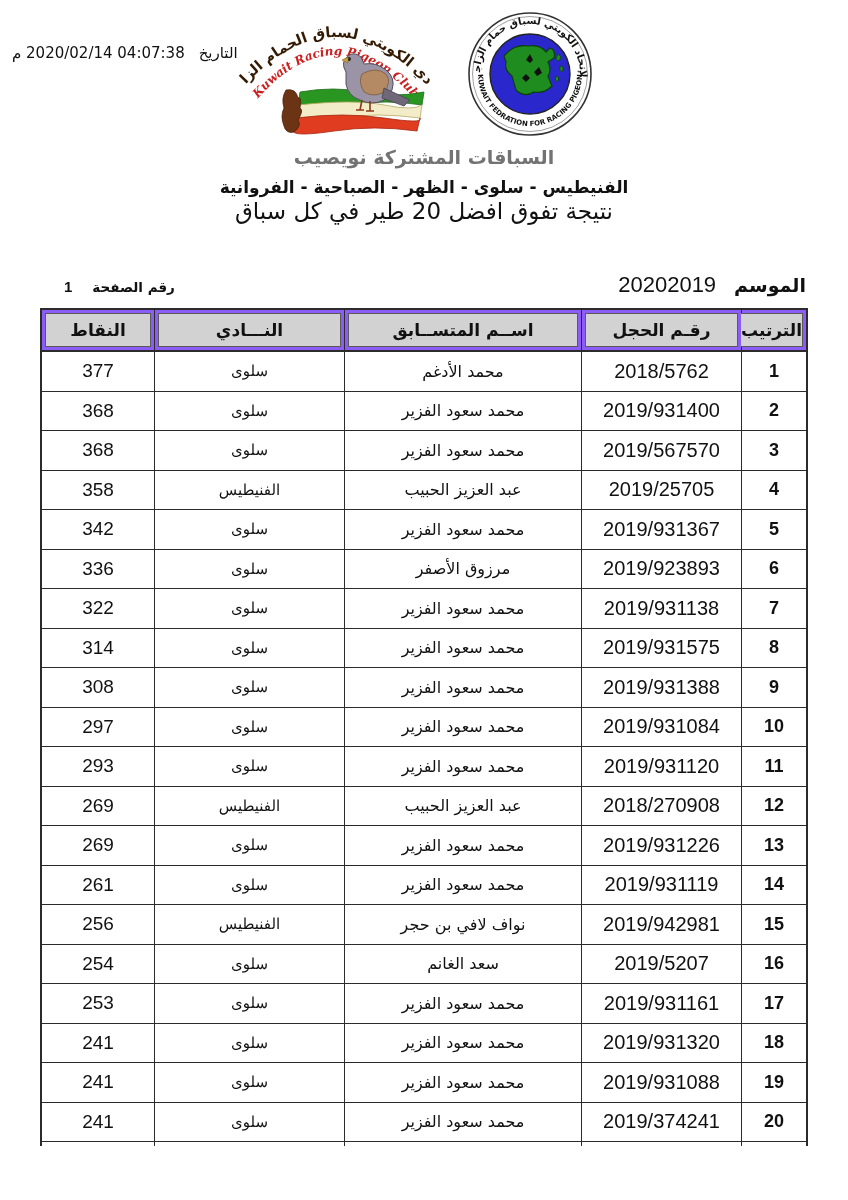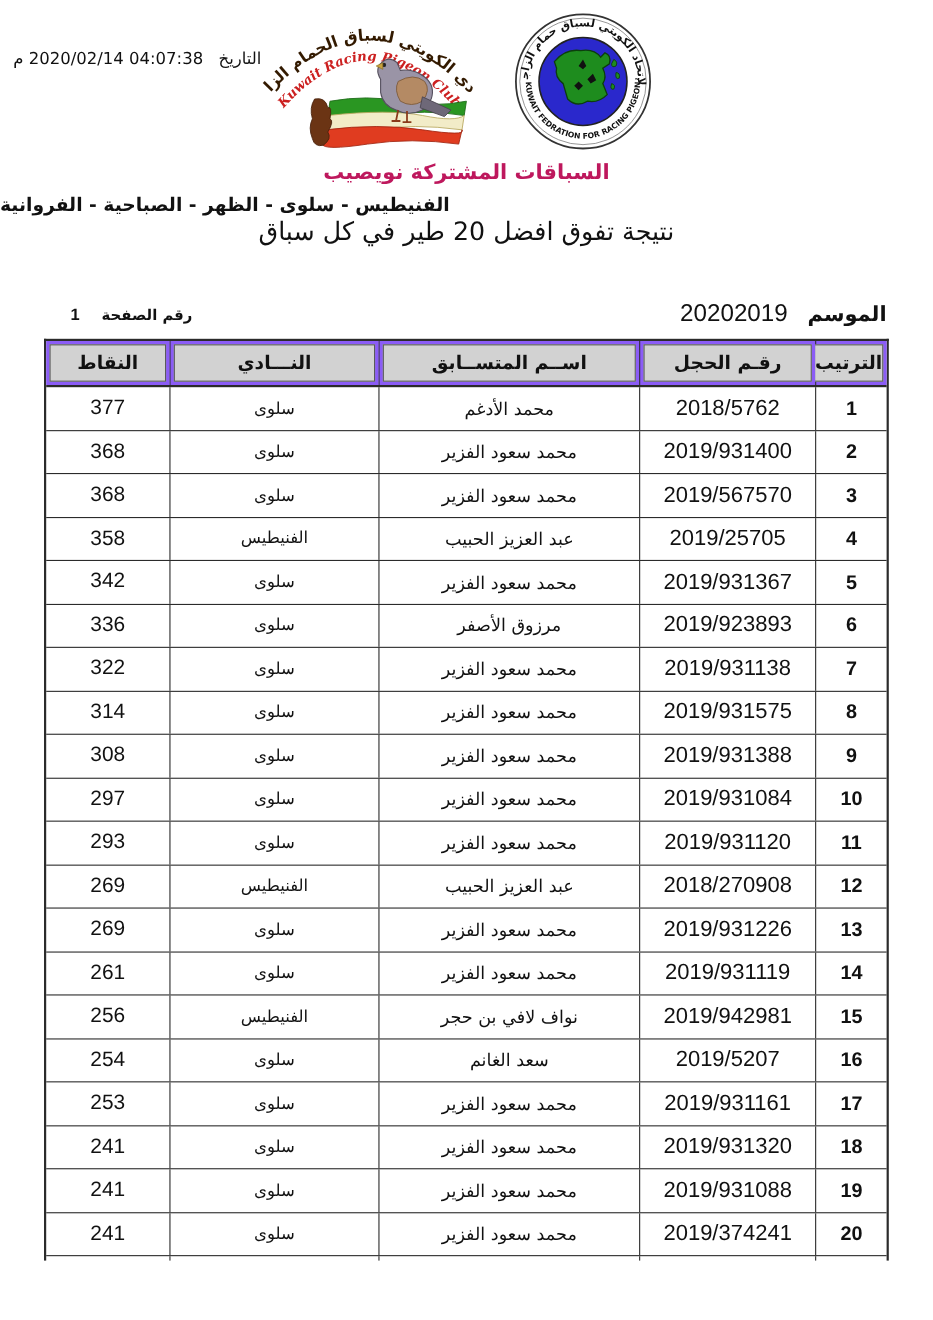--- a/index.html
+++ b/index.html
@@ -12,24 +12,24 @@
     position:absolute;top:44px;left:12px;display:flex;gap:14px;align-items:baseline;
   }
   .date-label{font-weight:normal;font-size:15px;}
   .date-value{font-size:15px;}
   
   .logo-left{position:absolute;left:234px;top:4px;width:204px;height:132px;}
   .logo-right{position:absolute;left:466px;top:10px;width:128px;height:128px;}
   
   .title-red{
     position:absolute;top:146px;left:0;right:0;text-align:center;
-    color:#be185d;font-weight:bold;font-size:19px;
+    color:#737373;font-weight:bold;font-size:19px;
   }
   .subtitle{
-    position:absolute;top:177px;left:0;right:0;text-align:left;
+    position:absolute;top:177px;left:0;right:0;text-align:center;
     font-weight:bold;font-size:17px;
   }
   .result-title{
     position:absolute;top:198px;left:0;right:0;text-align:center;
     font-weight:normal;font-size:23px;
   }
   
   .meta{position:absolute;top:272px;left:40px;width:768px;height:32px;}
   .meta-right{position:absolute;right:2px;top:0;display:flex;gap:18px;align-items:baseline;}
   .season-label{font-weight:bold;font-size:19px;}

